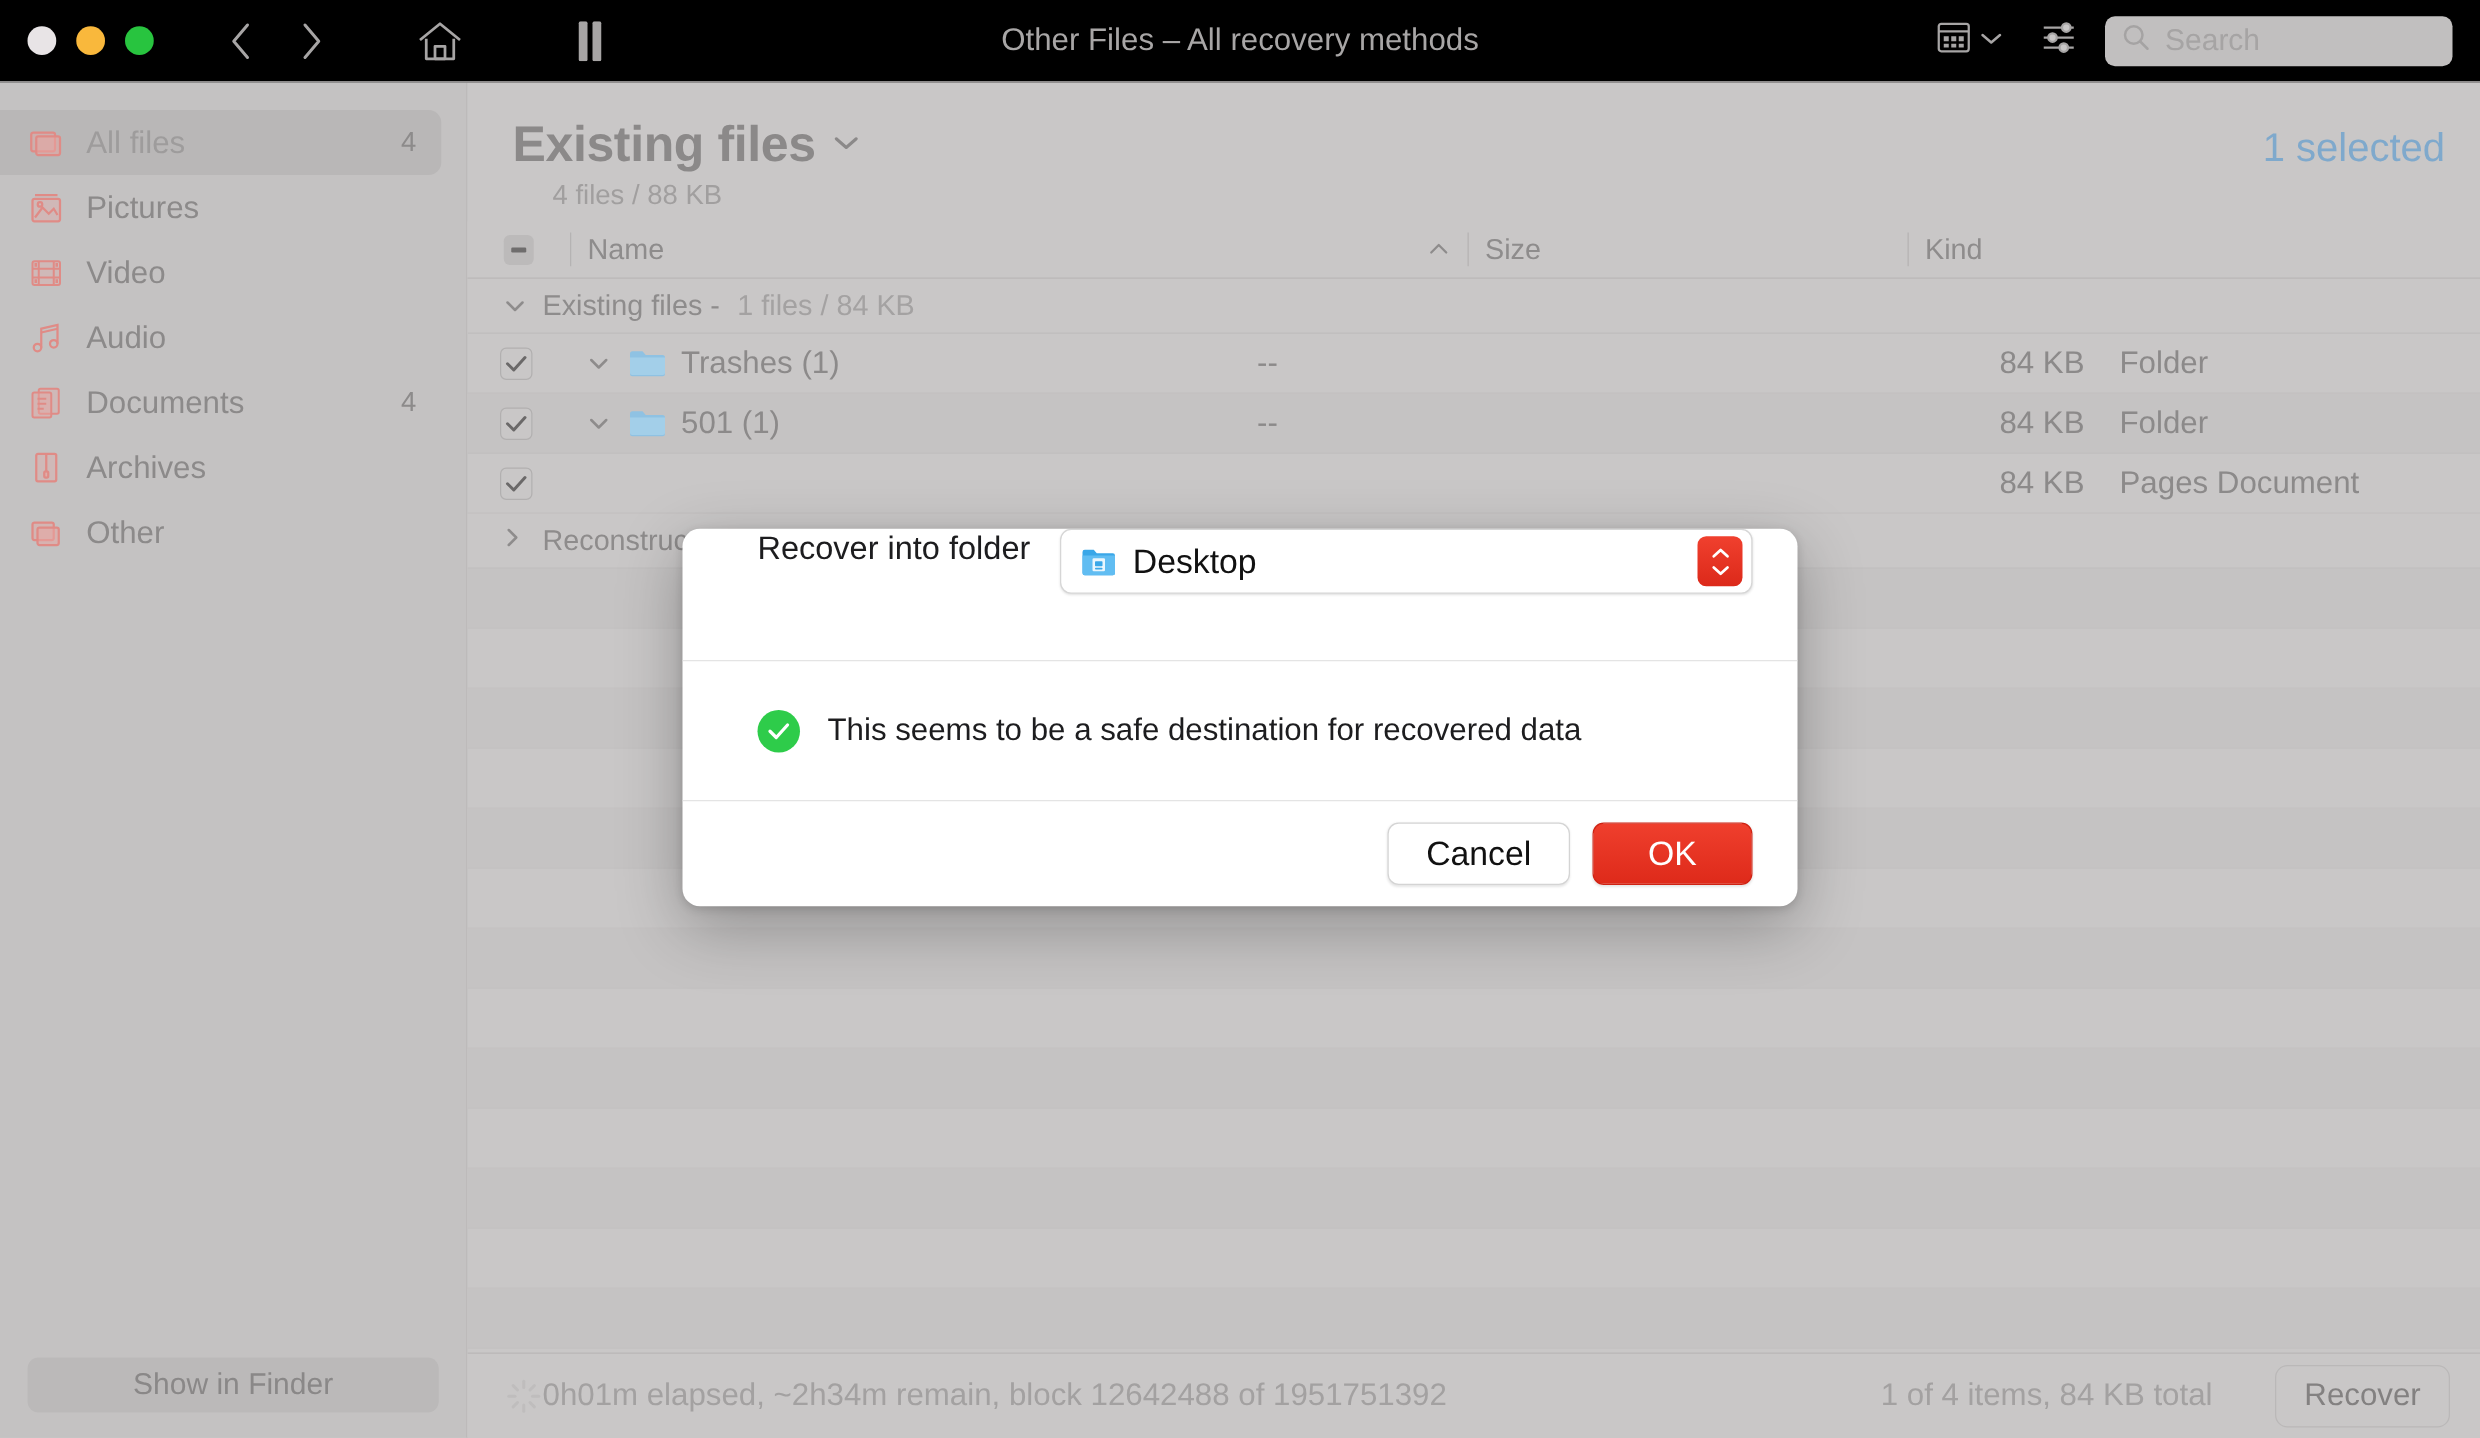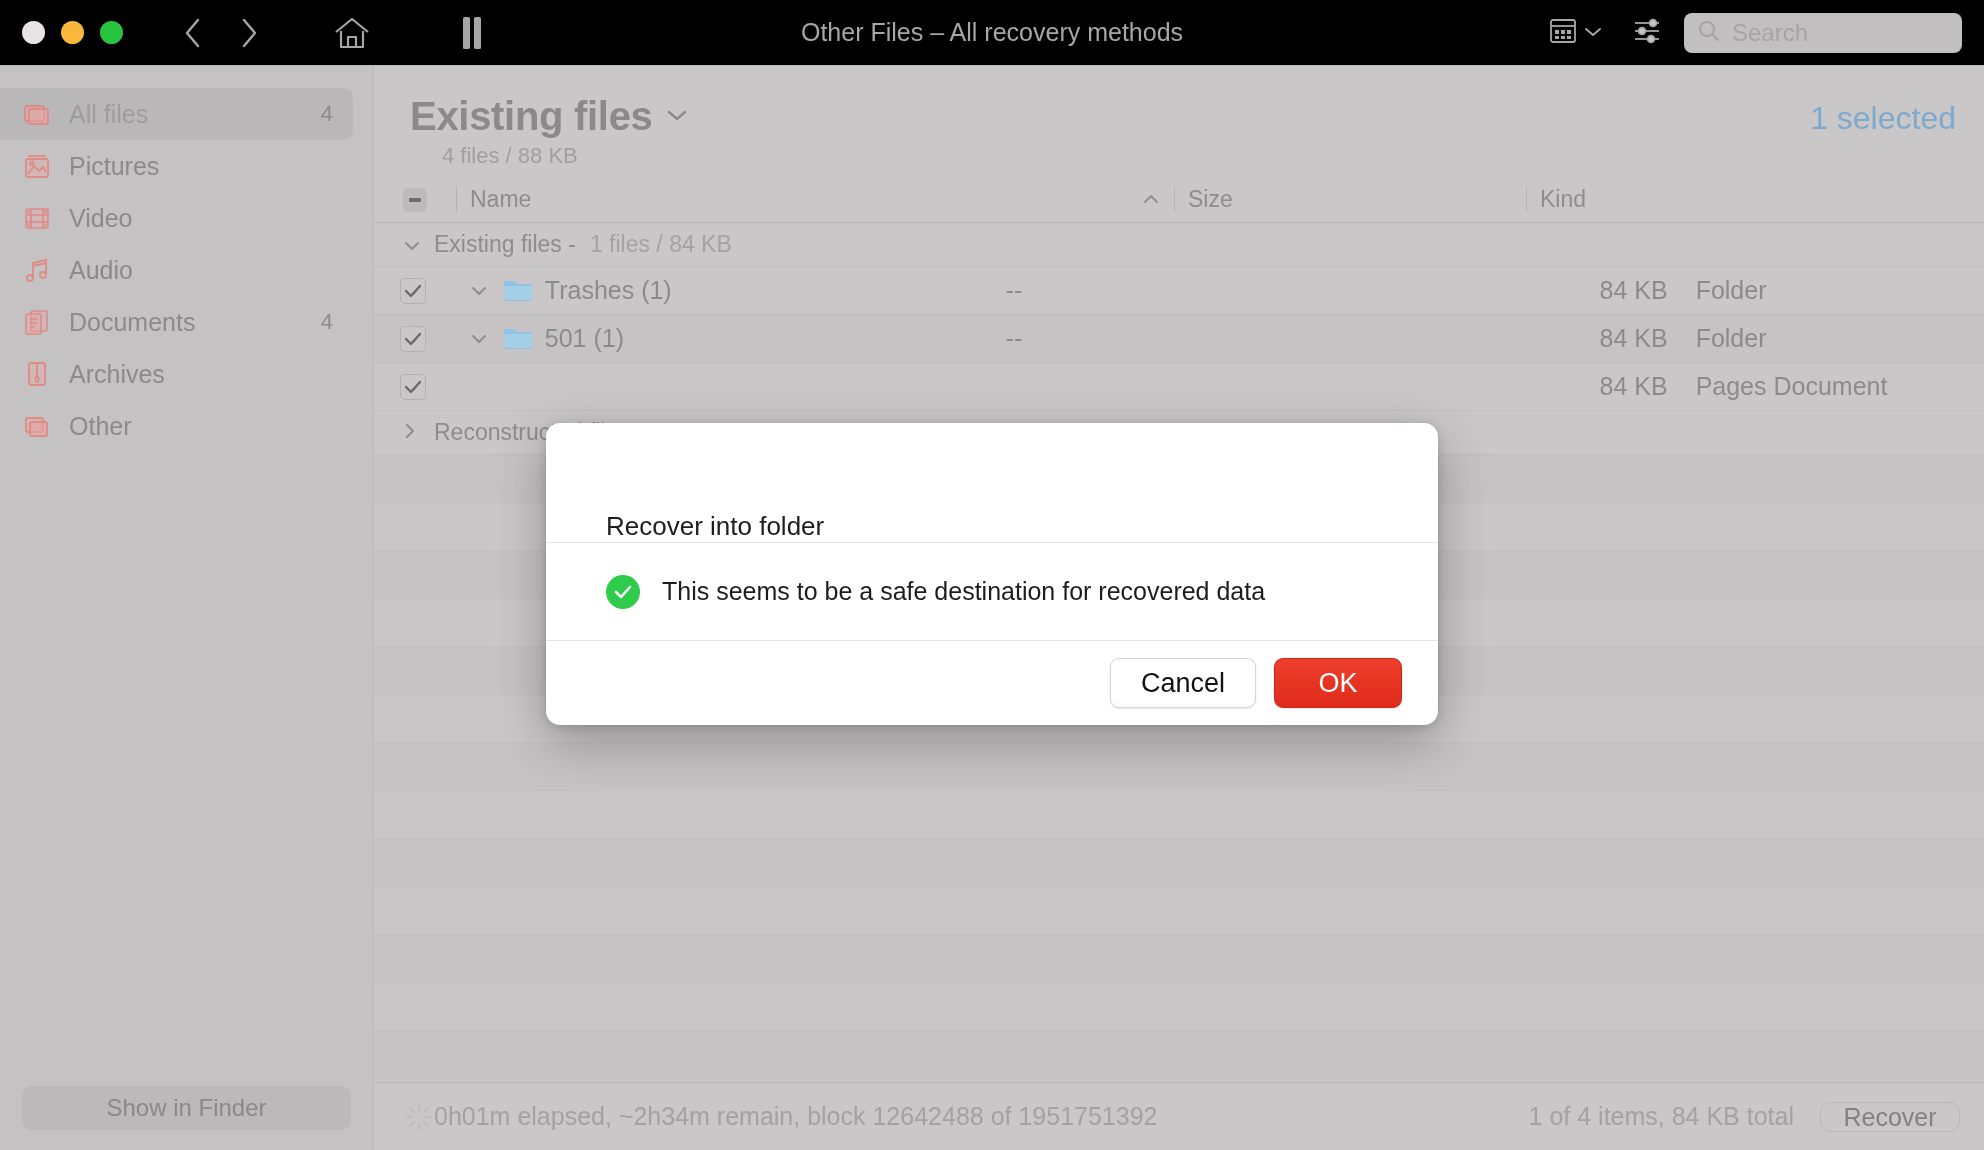--- a/index.html
+++ b/index.html
@@ -173,41 +173,42 @@
     height: 68px; flex: 0 0 68px;
     border-top: 1px solid #b9b7b7;
     background: #c9c7c7;
     display: flex; align-items: center;
     padding: 0 24px 0 30px; 
   }
   .status-text { font-size: 25px; color: #a3a1a1; }
   .status-right { margin-left: auto; display: flex; align-items: center; gap: 26px; }
   .status-items { font-size: 25px; color: #a3a1a1; }
   .recover-btn {
-    min-width: 140px; height: 30px; padding: 0 22px;
+    min-width: 140px; height: 50px; padding: 0 22px;
     border-radius: 10px; border: 1px solid #bab8b8;
     background: #c9c7c7; color: #838181; font-size: 25px;
     font-family: "Liberation Sans", sans-serif;
+    margin-left: 24px;
   }
   .spinner { width: 30px; height: 30px; color: #bfbdbd; display:flex; align-items:center; justify-content:center;}
 
   
   .sheet {
     position: absolute;
     left: 546px; top: 423px;
     width: 892px; height: 302px;
     background: #ffffff;
     border-radius: 14px;
     box-shadow: 0 16px 52px rgba(0,0,0,.28), 0 2px 8px rgba(0,0,0,.14);
     overflow: hidden;
     display: flex; flex-direction: column;
     z-index: 50;
   }
   .sheet-top {
-    height: 120px; display: flex; align-items: flex-end;
+    height: 106px; display: flex; align-items: flex-start;
     padding: 0 36px 0 60px; gap: 24px;
     border-bottom: 1px solid #e4e4e4;
   }
   .sheet-label { font-size: 26px; color: #1d1d1f; white-space: nowrap; }
   .popup {
     flex: 1; height: 52px; border-radius: 9px;
     background: #fff; border: 1px solid #d6d6d6;
     box-shadow: 0 1px 2px rgba(0,0,0,.12);
     display: flex; align-items: center; gap: 13px;
     padding: 0 7px 0 16px;
@@ -614,20 +615,40 @@
       </div>
 
     </div>
   </div>
 </div>
 
 <div class="sheet">
 
   <div class="sheet-top">
     <span class="sheet-label">Recover into folder</span>
+    <div class="popup">
+      <span class="folder-ico small">
+        <svg width="28" height="25" viewBox="0 0 28 25">
+          <path d="M1 4.5a1.8 1.8 0 011.8-1.8h7.2l2.4 2.8H25.2A1.8 1.8 0 0127 7.3v14a1.8 1.8 0 01-1.8 1.8H2.8A1.8 1.8 0 011 21.3z" fill="#3aa7e8"></path>
+          <path d="M1 7.4h26v13.9a1.8 1.8 0 01-1.8 1.8H2.8A1.8 1.8 0 011 21.3z" fill="#61bdf2"></path>
+          <rect x="9" y="9.6" width="10" height="10.4" rx="1" fill="#eaf6fd"></rect>
+          <rect x="11" y="12" width="6" height="4" rx=".6" fill="#3aa7e8"></rect>
+          <rect x="11" y="17.2" width="6" height="1.3" rx=".6" fill="#3aa7e8"></rect>
+        </svg>
+      </span>
+      <span class="popup-text">Desktop</span>
+      <span class="stepper">
+        <svg width="17" height="10" viewBox="0 0 17 10" fill="none" stroke="#fff" stroke-width="2.2" stroke-linecap="round" stroke-linejoin="round">
+            <polyline points="3,7 8.5,2 14,7"></polyline>
+          </svg>
+        <svg width="17" height="10" viewBox="0 0 17 10" fill="none" stroke="#fff" stroke-width="2.2" stroke-linecap="round" stroke-linejoin="round">
+            <polyline points="3,3 8.5,8 14,3"></polyline>
+          </svg>
+      </span>
+    </div>
   </div>
 
   <div class="sheet-mid">
     <span class="ok-badge">
       <svg width="20" height="16" viewBox="0 0 20 16" fill="none" stroke="#fff" stroke-width="2.6" stroke-linecap="round" stroke-linejoin="round">
           <polyline points="3,8 8,13 17,3"></polyline>
         </svg>
     </span>
     <span class="sheet-msg">This seems to be a safe destination for recovered data</span>
   </div>

